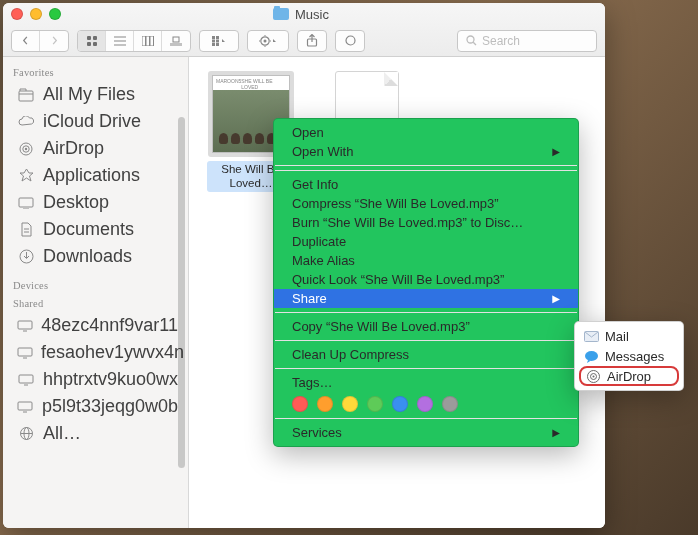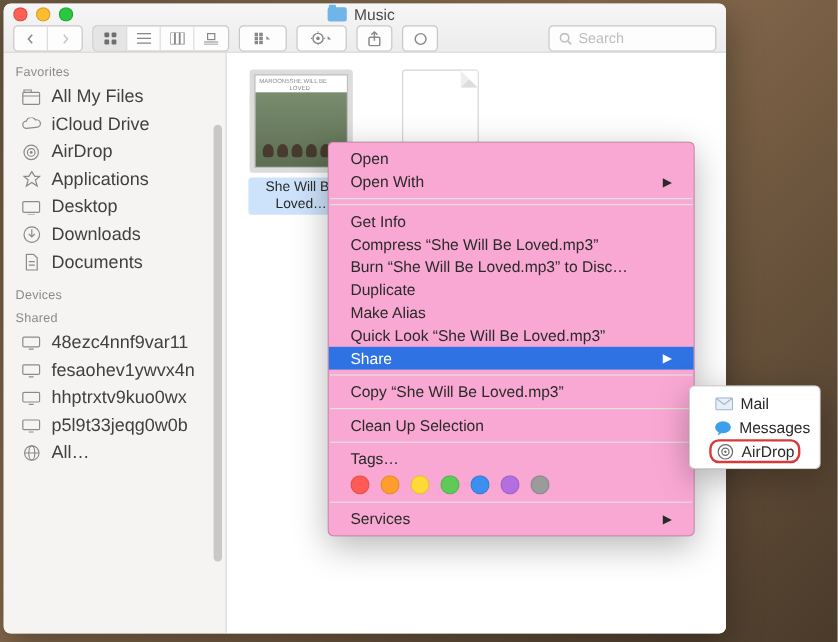--- a/index.html
+++ b/index.html
@@ -1,65 +1,65 @@
 <!DOCTYPE html>
 <html><head>
 <meta charset="utf-8">
 <style>
 * { box-sizing: border-box; margin: 0; padding: 0; font-family: -apple-system, "Helvetica Neue", Helvetica, Arial, sans-serif; }
 body { width: 698px; height: 535px; background: linear-gradient(135deg, #6b5842 0%, #8a6d4f 40%, #4a3a2a 100%); position: relative; overflow: hidden; }
 
 .window { position: absolute; left: 3px; top: 3px; width: 602px; height: 525px; background: #fff; border-radius: 6px; box-shadow: 0 8px 30px rgba(0,0,0,0.35); overflow: hidden; display: flex; flex-direction: column; }
 
-.titlebar { height: 41px; background: linear-gradient(#f6f6f6, #ececec); border-bottom: 1px solid #d0d0d0; display: flex; flex-direction: column; }
+.titlebar { height: 54px; background: linear-gradient(#f6f6f6, #ececec); border-bottom: 1px solid #d0d0d0; display: flex; flex-direction: column; }
 .titlebar-top { height: 22px; display: flex; align-items: center; padding: 0 8px; gap: 7px; }
 .traffic { width: 12px; height: 12px; border-radius: 50%; border: 1px solid rgba(0,0,0,0.15); }
 .traffic.red { background: #ff5f57; } .traffic.yellow { background: #ffbd2e; } .traffic.green { background: #28c940; }
 .title-center { flex: 1; display: flex; align-items: center; justify-content: center; gap: 6px; font-size: 13px; color: #4a4a4a; }
 .folder-glyph { width: 16px; height: 12px; background: #6fb5e8; border-radius: 2px; position: relative; }
 .folder-glyph::before { content:""; position:absolute; top:-2px; left:1px; width:6px; height:3px; background:#6fb5e8; border-radius:1px 1px 0 0; }
 
 .toolbar { flex: 1; display: flex; align-items: center; padding: 0 8px; gap: 8px; justify-content: space-between; }
 .seggroup { display: flex; border: 1px solid #c7c7c7; border-radius: 4px; overflow: hidden; height: 22px; background: #fdfdfd; }
 .segbtn { width: 28px; display: flex; align-items: center; justify-content: center; color: #6c6c6c; font-size: 11px; border-right: 1px solid #dcdcdc; }
 .segbtn:last-child { border-right: none; }
 .segbtn.active { background: #e5e5e5; }
 .tinybtn { border: 1px solid #c7c7c7; border-radius: 4px; height: 22px; width: 30px; display: flex; align-items: center; justify-content: center; background: #fdfdfd; color: #6c6c6c; font-size: 12px; }
 .searchbox { flex: 1; max-width: 140px; margin-left: auto; height: 22px; border: 1px solid #c7c7c7; border-radius: 4px; display: flex; align-items: center; padding: 0 8px; gap: 5px; color: #bdbdbd; font-size: 12px; background: #fdfdfd; }
 
 .body { flex: 1; display: flex; min-height: 0; }
 .sidebar { width: 186px; background: #f5f4f3; border-right: 1px solid #d8d8d8; overflow-y: auto; padding: 6px 0 6px 0; position: relative; }
 .sidebar::-webkit-scrollbar { width: 14px; }
 .sidebar-track { position: absolute; right: 3px; top: 60px; bottom: 60px; width: 7px; background: rgba(0,0,0,0.18); border-radius: 4px; }
-.sb-heading { font-size: 10.5px; color: #8a8a8a; padding: 4px 10px 3px; font-weight: 400; letter-spacing: 0.2px; }
-.sb-item { display: flex; align-items: center; gap: 8px; padding: 3px 10px 3px 14px; font-size: 15px; color: #414141; cursor: default; }
+.sb-heading { font-size: 10.5px; color: #8a8a8a; padding: 4px 10px 3px; font-weight: 400; letter-spacing: 0.2px; font-family: Liberation Serif, serif; }
+.sb-item { display: flex; align-items: center; gap: 8px; padding: 3px 10px 3px 14px; font-size: 18px; color: #414141; cursor: default; }
 .sb-icon { width: 18px; height: 16px; display: flex; align-items: center; justify-content: center; color: #7a7a7a; font-size: 13px; }
 
 .content { flex: 1; background: #fff; position: relative; padding: 14px 18px; display: flex; gap: 40px; align-items: flex-start; }
 .file { display: flex; flex-direction: column; align-items: center; width: 88px; gap: 4px; }
 .thumb-sel { width: 86px; height: 86px; background: #dcdcdc; border-radius: 3px; display:flex; align-items:center; justify-content:center; }
 .thumb { width: 78px; height: 78px; background: #c9d4c0; border: 1px solid #bfbfbf; display:flex; flex-direction:column; }
 .thumb-top { height: 14px; background:#fff; font-size:5px; color:#888; padding:2px 3px; display:flex; justify-content:space-between;}
 .thumb-img { flex:1; background: linear-gradient(#7a8c6e, #5d6e52); position:relative; }
 .heads { position:absolute; bottom:8px; left:6px; display:flex; gap:3px; }
 .heads span { width:9px; height:11px; background:#473a2e; border-radius:50% 50% 30% 30%; }
 .caption { font-size: 11.5px; text-align: center; line-height: 1.25; color: #2a2a2a; background: #cde3fb; border-radius: 3px; padding: 1px 4px; }
 .plain-file { width: 64px; height: 80px; border: 1px solid #d4d4d4; border-radius: 3px; background: #fff; position:relative; }
 .plain-file::after { content:""; position:absolute; top:0; right:0; border-style:solid; border-width:0 14px 14px 0; border-color: transparent #fff transparent transparent; }
 .plain-fold { position:absolute; top:0; right:0; width:14px; height:14px; background:linear-gradient(135deg,#eee 50%, #ddd 50%); }
 
-.ctxmenu { position: absolute; left: 273px; top: 118px; width: 306px; background: #f9a8d4; border: 1px solid rgba(0,0,0,0.18); border-radius: 5px; box-shadow: 0 8px 28px rgba(0,0,0,0.28); padding: 4px 0; font-size: 13px; color: #2a2a2a; z-index: 20; }
+.ctxmenu { position: absolute; left: 273px; top: 118px; width: 306px; background: #22c55e; border: 1px solid rgba(0,0,0,0.18); border-radius: 5px; box-shadow: 0 8px 28px rgba(0,0,0,0.28); padding: 4px 0; font-size: 13px; color: #2a2a2a; z-index: 20; }
 .mrow { padding: 2px 18px; display: flex; align-items: center; height: 19px; }
 .mrow.selected { background: #2f72e3; color: #fff; }
 .mrow .arrow { margin-left: auto; font-size: 10px; color: inherit; }
 .msep { height: 1px; background: #e2e2e2; margin: 4px 1px; }
 .tagdots { padding: 4px 18px 2px; display: flex; gap: 9px; }
 .tagdots span { width: 16px; height: 16px; border-radius: 50%; border: 1px solid rgba(0,0,0,0.10); }
 
-.submenu { position: absolute; left: 574px; top: 321px; width: 110px; background: #fff; border: 1px solid rgba(0,0,0,0.18); border-radius: 5px; box-shadow: 0 8px 28px rgba(0,0,0,0.28); padding: 4px 12px; font-size: 13px; color: #2a2a2a; z-index: 30; }
+.submenu { position: absolute; left: 574px; top: 321px; width: 110px; background: #fff; border: 1px solid rgba(0,0,0,0.18); border-radius: 5px; box-shadow: 0 8px 28px rgba(0,0,0,0.28); padding: 4px 0; font-size: 13px; color: #2a2a2a; z-index: 30; }
 .subrow { padding: 2px 10px 2px 8px; display: flex; align-items: center; gap: 6px; height: 20px; }
 .subrow .sicon { width: 16px; height: 16px; display: flex; align-items: center; justify-content: center; font-size: 12px; }
 .highlight-ring { border: 2px solid #d73a3a; border-radius: 8px; margin: 0 4px; padding: 0 6px 0 4px; }
 
 svg { display: block; }
 </style>
 </head>
 <body>
 
 <div class="window">
@@ -205,36 +205,36 @@
           <span class="sb-icon">
             <svg width="16" height="12" viewBox="0 0 16 12">
               <rect x="1" y="1" width="14" height="9" rx="1" fill="none" stroke="#8a8a8a"></rect>
               <line x1="5" y1="12" x2="11" y2="12" stroke="#8a8a8a"></line>
             </svg>
           </span>
           <span>Desktop</span>
         </div>
       <div class="sb-item">
           <span class="sb-icon">
-            <svg width="15" height="15" viewBox="0 0 15 15">
-              <circle cx="7.5" cy="7.5" r="6.5" fill="none" stroke="#8a8a8a"></circle>
-              <path d="M7.5 3 v6 M5 7 l2.5 2.5 L10 7" fill="none" stroke="#8a8a8a"></path>
-            </svg>
-          </span>
-          <span>Downloads</span>
-        </div>
-      <div class="sb-item">
-          <span class="sb-icon">
             <svg width="13" height="15" viewBox="0 0 13 15">
               <path d="M2 1 h6 l3 3 v10 h-9 Z" fill="none" stroke="#8a8a8a"></path>
               <line x1="4" y1="7" x2="9" y2="7" stroke="#8a8a8a"></line>
               <line x1="4" y1="10" x2="9" y2="10" stroke="#8a8a8a"></line>
             </svg>
           </span>
           <span>Documents</span>
+        </div>
+      <div class="sb-item">
+          <span class="sb-icon">
+            <svg width="15" height="15" viewBox="0 0 15 15">
+              <circle cx="7.5" cy="7.5" r="6.5" fill="none" stroke="#8a8a8a"></circle>
+              <path d="M7.5 3 v6 M5 7 l2.5 2.5 L10 7" fill="none" stroke="#8a8a8a"></path>
+            </svg>
+          </span>
+          <span>Downloads</span>
         </div>
 
       <div class="sb-heading" style="margin-top:6px">Devices</div>
       <div class="sb-heading">Shared</div>
       <div class="sb-item">
           <span class="sb-icon">
             <svg width="16" height="12" viewBox="0 0 16 12">
               <rect x="1" y="1" width="14" height="8" rx="1" fill="none" stroke="#8a8a8a"></rect>
               <line x1="6" y1="11" x2="10" y2="11" stroke="#8a8a8a"></line>
             </svg>
@@ -342,21 +342,21 @@
   <div class="mrow selected">
       <span>Share</span>
       <span class="arrow">▶</span>
     </div>
   <div class="msep"></div>
   <div class="mrow">
       <span>Copy “She Will Be Loved.mp3”</span>
     </div>
   <div class="msep"></div>
   <div class="mrow">
-      <span>Clean Up Selection</span>
+      <span>Clean Up Compress</span>
     </div>
   <div class="msep"></div>
   <div class="mrow">
       <span>Tags…</span>
     </div>
   <div class="tagdots" id="tagdots">
       <span style="background: rgb(255, 91, 86);"></span>
       <span style="background: rgb(255, 158, 45);"></span>
       <span style="background: rgb(255, 217, 58);"></span>
       <span style="background: rgb(94, 203, 88);"></span>

